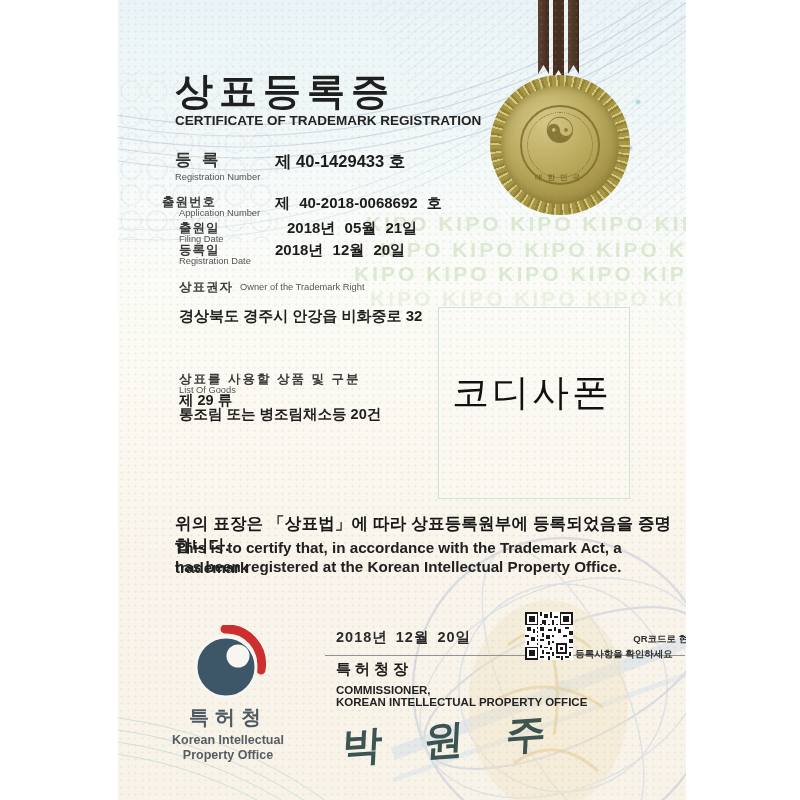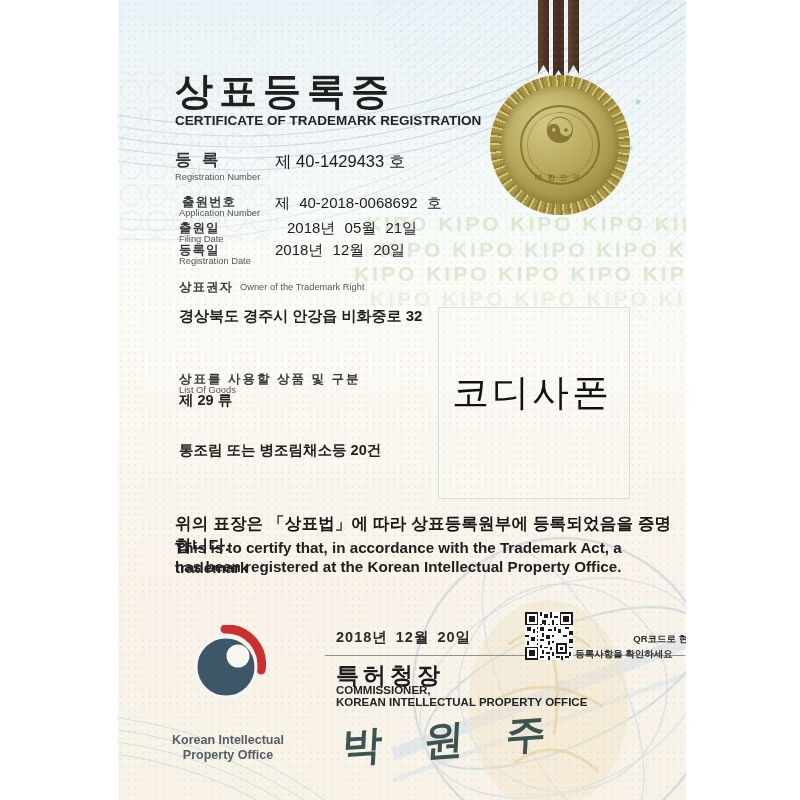--- a/index.html
+++ b/index.html
@@ -34,34 +34,34 @@
   .seal-taegeuk{position:absolute;left:0;right:0;top:38px;text-align:center;font-size:36px;
         color:#7d6c2d;opacity:.85;line-height:36px;}
   .seal-country{position:absolute;left:0;right:0;bottom:32px;text-align:center;font-size:7.5px;
         letter-spacing:5px;color:#7d6c2d;font-weight:bold;}
   
   .title-ko{font-size:38px;font-weight:bold;color:#1f1f1f;letter-spacing:6px;}
   .title-en{font-size:13.5px;font-weight:bold;color:#232323;}
   .lab-ko-lg{font-size:16.5px;font-weight:bold;color:#353535;letter-spacing:3px;}
   .lab-ko{font-size:12.5px;font-weight:bold;color:#3a3a3a;letter-spacing:1px;}
   .lab-en{font-size:9.3px;color:#555555;}
-  .val{font-weight:normal;color:#1c1c1c;}
+  .val{font-weight:bold;color:#1c1c1c;}
   .val-lg{font-size:16.5px;}
   .val-md{font-size:15px;word-spacing:5px;}
   .owner-line{font-size:15px;font-weight:bold;color:#1e1e1e;}
   .goods-line{font-size:14.5px;font-weight:bold;color:#1e1e1e;}
   .tm-box{position:absolute;left:320px;top:307px;width:190px;height:190px;z-index:1;
         border:1px solid rgba(170,205,198,.55);background:rgba(255,255,255,.12);}
   .tm-text{font-family:"Liberation Serif","DejaVu Serif",serif;font-size:37px;color:#111;
         letter-spacing:3px;}
   .stmt-ko{font-size:16.5px;font-weight:bold;color:#171717;letter-spacing:.2px;}
   .stmt-en{font-size:15.2px;font-weight:bold;color:#202020;line-height:19.5px;}
   .issue-date{font-size:14.5px;font-weight:bold;color:#2a2a2a;letter-spacing:1px;word-spacing:3px;}
   .rule{height:1px;background:#90959a;}
-  .comm-ko{font-size:23px;font-weight:bold;color:#1c1c1c;letter-spacing:4px;}
+  .comm-ko{font-size:15px;font-weight:bold;color:#1c1c1c;letter-spacing:4px;}
   .comm-en{font-size:11.5px;font-weight:bold;color:#222;}
   .signature{font-family:"Liberation Serif","DejaVu Serif",serif;font-size:40px;font-weight:600;
         color:#24403e;letter-spacing:16px;transform:rotate(-4deg) skewX(-7deg);opacity:.88;white-space:nowrap;}
   .qr-cap{font-size:9.5px;font-weight:bold;color:#2d2d2d;line-height:11.5px;text-align:center;}
   .logo-ko{font-size:20px;font-weight:bold;color:#4d5a63;letter-spacing:6px;text-align:center;}
   .logo-en{font-size:12.5px;font-weight:600;color:#565d62;line-height:15px;text-align:center;}
 </style>
 </head>
 <body>
 
@@ -156,40 +156,40 @@
       <div class="seal-country">대한민국</div>
     </div>
 
     <div class="abs z3 title-ko" style="left:57px;top:66px;">상표등록증</div>
     <div class="abs z3 title-en" style="left:57px;top:113px;">CERTIFICATE OF TRADEMARK REGISTRATION</div>
 
     <div class="abs z3 lab-ko-lg" style="left:57px;top:149px;">등 록</div>
     <div class="abs z3 lab-en" style="left:57px;top:172px;">Registration Number</div>
     <div class="abs z3 val val-lg" style="left:157px;top:151px;">제 40-1429433 호</div>
 
-    <div class="abs z3 lab-ko" style="left:64px;top:194px;">출원번호</div>
+    <div class="abs z3 lab-ko" style="left:44px;top:194px;">출원번호</div>
     <div class="abs z3 lab-en" style="left:61px;top:208px;">Application Number</div>
     <div class="abs z3 val val-md" style="left:157px;top:194px;">제 40-2018-0068692 호</div>
 
     <div class="abs z3 lab-ko" style="left:61px;top:220px;">출원일</div>
     <div class="abs z3 lab-en" style="left:61px;top:234px;">Filing Date</div>
     <div class="abs z3 val val-md" style="left:157px;top:219px;margin-left:12px;">2018년 05월 21일</div>
 
     <div class="abs z3 lab-ko" style="left:61px;top:242px;">등록일</div>
     <div class="abs z3 lab-en" style="left:61px;top:256px;">Registration Date</div>
     <div class="abs z3 val val-md" style="left:157px;top:241px;">2018년 12월 20일</div>
 
     <div class="abs z3 lab-ko" style="left:61px;top:279px;">상표권자</div>
     <div class="abs z3 lab-en" style="left:122px;top:282px;">Owner of the Trademark Right</div>
     <div class="abs z3 owner-line" style="left:61px;top:307px;">경상북도 경주시 안강읍 비화중로  32</div>
 
     <div class="abs z3 lab-ko" style="left:61px;top:371px;letter-spacing:2px;">상표를 사용할 상품 및 구분</div>
     <div class="abs z3 lab-en" style="left:61px;top:385px;">List Of Goods</div>
     <div class="abs z3 goods-line" style="left:61px;top:391px;">제 29 류</div>
-    <div class="abs z3 goods-line" style="left:61px;top:405px;margin-top:36px;">통조림 또는 병조림채소등 20건</div>
+    <div class="abs z3 goods-line" style="left:61px;top:405px;">통조림 또는 병조림채소등 20건</div>
 
     <div class="tm-box"></div>
     <div class="abs z3 tm-text" style="left:334px;top:368px;">코디사폰</div>
 
     <div class="abs z3 stmt-ko" style="left:57px;top:513px;">위의 표장은 「상표법」에 따라 상표등록원부에 등록되었음을 증명합니다.</div>
     <div class="abs z3 stmt-en" style="left:57px;top:538px;">This is to certify that, in accordance with the Trademark Act, a trademark</div>
     <div class="abs z3 stmt-en" style="left:57px;top:557px;">has been registered at the Korean Intellectual Property Office.</div>
 
     <div class="abs z3 issue-date" style="left:218px;top:628px;">2018년 12월 20일</div>
     <div class="abs z3 rule" style="left:207px;top:655px;width:360px;"></div>
@@ -268,17 +268,18 @@
       </g>
     </svg>
     <div class="abs z3 qr-cap" style="left:475px;top:633px;width:102px;margin-left:31px;">QR코드로 현재기준</div>
     <div class="abs z3 qr-cap" style="left:455px;top:648px;width:102px;">등록사항을 확인하세요</div>
 
     <svg class="abs z3" style="left:72px;top:625px;" width="78" height="80" viewBox="0 0 78 80">
       <path d="M35 4 A35 35 0 0 1 71 45" fill="none" stroke="#cd2f2f" stroke-width="9" stroke-linecap="round"></path>
       <circle cx="36" cy="42" r="30" fill="#3d5668" stroke="#f8f6f0" stroke-width="3"></circle>
       <circle cx="48" cy="31" r="11.5" fill="#f8f6f0"></circle>
     </svg>
+    <div class="abs z3 logo-ko" style="left:40px;top:704px;width:140px;">특허청</div>
     <div class="abs z3 logo-en" style="left:30px;top:733px;width:160px;">Korean Intellectual</div>
     <div class="abs z3 logo-en" style="left:30px;top:748px;width:160px;">Property Office</div>
 
   </div>
 </div>
 
 </body></html>

